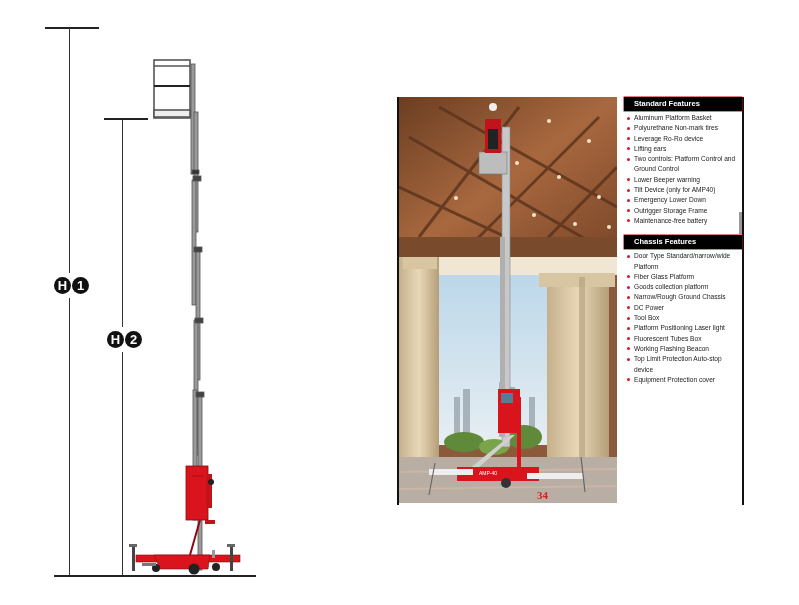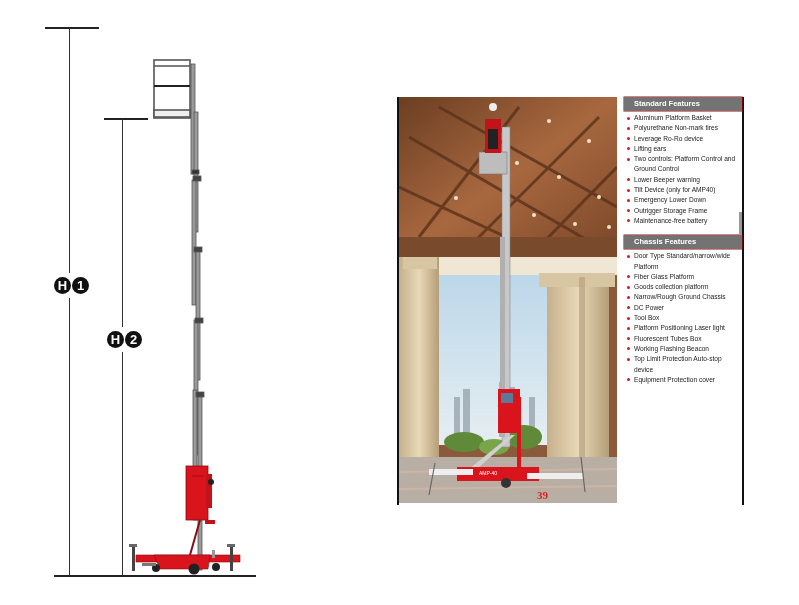--- a/index.html
+++ b/index.html
@@ -20,21 +20,21 @@
   }
   
   .panel-border-left { position: absolute; left: 397px; top: 97px; width: 2px; height: 408px; background: #111; }
   .panel-border-right { position: absolute; left: 742px; top: 97px; width: 2px; height: 408px; background: #111; }
   .photo {
     position: absolute; left: 399px; top: 97px; width: 218px; height: 406px; overflow: hidden;
     background: #8a5a3a;
   }
   .features { position: absolute; left: 624px; top: 97px; width: 118px; }
   .feat-header {
-    background: #737373; color: #fff; font-weight: bold; font-size: 7.5px; padding: 2px 0 2px 10px;
+    background: #000000; color: #fff; font-weight: bold; font-size: 7.5px; padding: 2px 0 2px 10px;
     height: 10px; line-height: 10px; box-shadow: 0 0 0 0.5px #b00;
   }
   .feat-list { list-style: none; margin: 0; padding: 2px 0 0 0; }
   .feat-list li {
     position: relative; font-size: 6.6px; color: #222; line-height: 10.3px; padding-left: 10px;
   }
   .feat-list li::before {
     content: ""; position: absolute; left: 3px; top: 3.5px; width: 3px; height: 3px;
     border-radius: 50%; background: #d8161e;
   }
@@ -201,21 +201,21 @@
     <path d="M70 372 L112 338 L116 338 L78 372 Z" fill="#d0d0d0"></path>
     <rect x="58" y="370" width="82" height="14" fill="#d9141c"></rect>
     <rect x="118" y="300" width="4" height="70" fill="#d9141c"></rect>
     <rect x="30" y="372" width="44" height="6" fill="#eeeeee"></rect>
     <rect x="128" y="376" width="56" height="6" fill="#eeeeee"></rect>
     <circle cx="107" cy="386" r="5" fill="#333"></circle>
     <line x1="36" y1="366" x2="30" y2="398" stroke="#666" stroke-width="1.2"></line>
     <line x1="182" y1="360" x2="186" y2="395" stroke="#666" stroke-width="1.2"></line>
   </svg>
   <div class="abs" style="left:80px;top:373px;font-size:5px;color:#fff;">AMP-40</div>
-  <div class="abs" style="left:138px;top:392px;font-size:11px;font-weight:bold;color:#e01b22;font-family:'Liberation Serif',serif;">39</div>
+  <div class="abs" style="left:138px;top:392px;font-size:11px;font-weight:bold;color:#e01b22;font-family:'Liberation Serif',serif;">34</div>
 </div>
 
 <div class="features">
   <div class="feat-header">Standard Features</div>
   <ul class="feat-list" style="margin-bottom:9px;">
     <li>Aluminum Platform Basket</li>
     <li>Polyurethane Non-mark tires</li>
     <li>Leverage Ro-Ro device</li>
     <li>Lifting ears</li>
     <li>Two controls: Platform Control and Ground Control</li>

